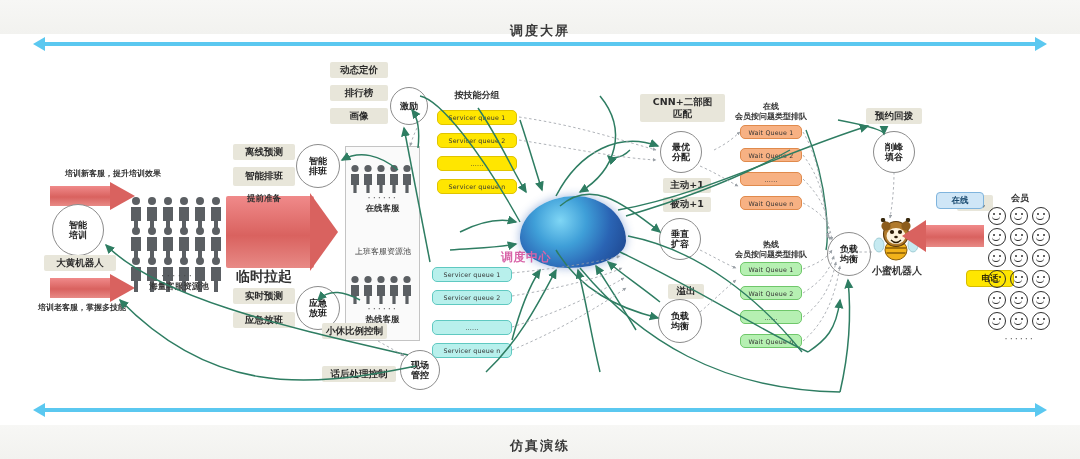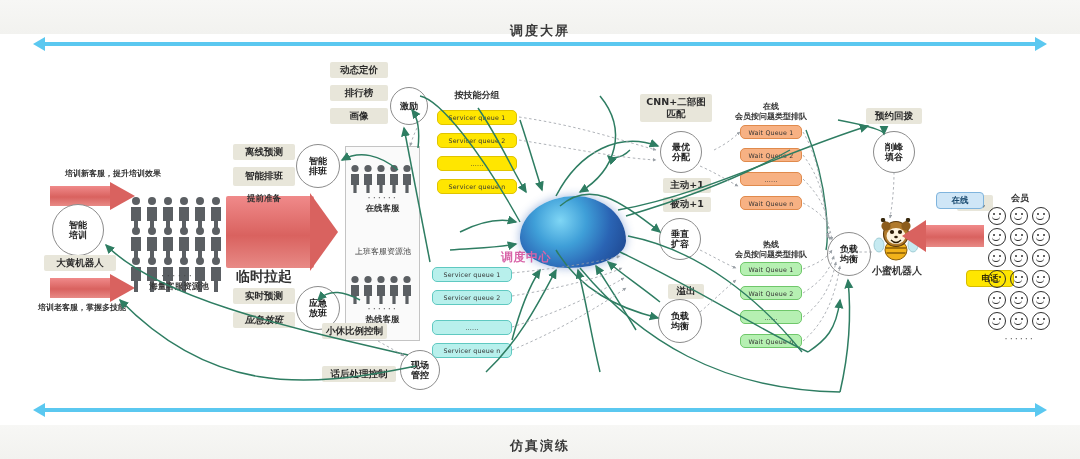--- a/index.html
+++ b/index.html
@@ -199,21 +199,21 @@
   <div class="redarrow" style="left:226px;top:196px;width:110px;height:72px;">
     <div class="shaft" style="width:88px;border-radius:2px;"></div>
     <div class="head" style="left:84px;top:-3px;border-top:39px solid transparent;border-bottom:39px solid transparent;border-left:28px solid #d9625f;"></div>
   </div>
 
   <div class="tag" style="left:233px;top:144px;width:62px;height:16px;">离线预测</div>
   <div class="tag" style="left:233px;top:167px;width:62px;height:19px;">智能排班</div>
   <div class="plain" style="left:233px;top:193px;width:62px;font-size:8.5px;">提前准备</div>
   <div class="plain" style="left:233px;top:268px;width:62px;font-size:14px;">临时拉起</div>
   <div class="tag" style="left:233px;top:288px;width:62px;height:16px;">实时预测</div>
-  <div class="tag" style="left:233px;top:312px;width:62px;height:16px;font-style:italic;">应急放班</div>
+  <div class="tag" style="left:233px;top:312px;width:62px;height:16px;">应急放班</div>
 
   <div class="circ" style="left:296px;top:144px;width:44px;height:44px;">
     <div>智能</div>
     <div>排班</div>
   </div>
   <div class="circ" style="left:296px;top:286px;width:44px;height:44px;">
     <div>应急</div>
     <div>放班</div>
   </div>
 
@@ -293,21 +293,21 @@
   <div class="qbox q-yellow" style="left:437px;top:179px;width:80px;height:15px;">Servicer queue n</div>
 
   <div class="qbox q-cyan" style="left:432px;top:267px;width:80px;height:15px;">Servicer queue 1</div>
   <div class="qbox q-cyan" style="left:432px;top:290px;width:80px;height:15px;">Servicer queue 2</div>
   <div class="qbox q-cyan" style="left:432px;top:320px;width:80px;height:15px;">......</div>
   <div class="qbox q-cyan" style="left:432px;top:343px;width:80px;height:15px;">Servicer queue n</div>
 
   <div class="brain" style="left:520px;top:196px;width:106px;height:72px;"></div>
   <div class="brain-lbl" style="left:501px;top:249px;">调度中心</div>
 
-  <div class="tag" style="left:640px;top:94px;width:72px;height:28px;flex-direction:column;line-height:1.25;">
+  <div class="tag" style="left:640px;top:94px;width:85px;height:28px;flex-direction:column;line-height:1.25;">
     <span>CNN+二部图</span>
     <span>匹配</span>
   </div>
   <div class="circ" style="left:660px;top:131px;width:42px;height:42px;">
     <div>最优</div>
     <div>分配</div>
   </div>
   <div class="tag" style="left:663px;top:178px;width:48px;height:15px;">主动+1</div>
   <div class="tag" style="left:663px;top:197px;width:48px;height:15px;">被动+1</div>
   <div class="circ" style="left:659px;top:218px;width:42px;height:42px;">

